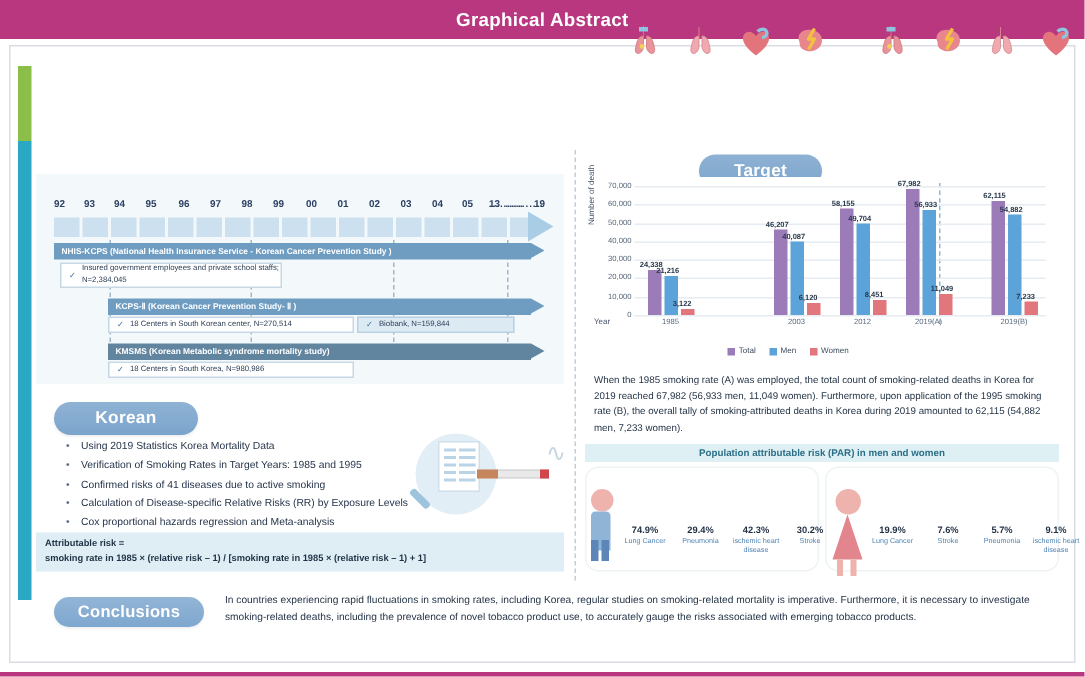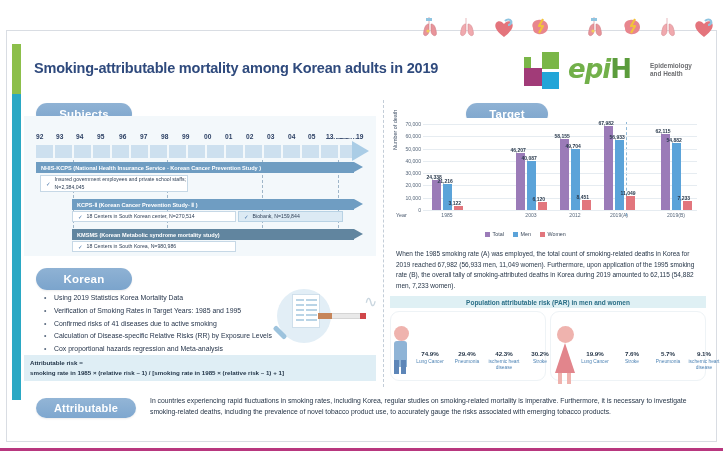--- a/index.html
+++ b/index.html
@@ -158,43 +158,31 @@
 
   
   .concl{position:absolute;left:150px;top:396px;width:550px;
          font-size:6.8px;color:#1f2f42;line-height:1.6;}
 </style>
 </head>
 <body>
 
 <div class="page">
 
+  <div class="banner">Graphical Abstract</div>
 
   <div class="frame"></div>
 
   <div class="accent-green"></div>
   <div class="accent-teal"></div>
 
-  <div class="title">Smoking-attributable mortality among Korean adults in 2019</div>
-
-  <div class="logo">
-    <div class="logo-sq sq-greenstub"></div>
-    <div class="logo-sq sq-green"></div>
-    <div class="logo-sq sq-purple"></div>
-    <div class="logo-sq sq-blue"></div>
-    <div class="logo-text"><span>epi</span><span class="logo-h">H</span></div>
-    <div class="logo-sub">
-      <div>Epidemiology</div>
-      <div>and Health</div>
-    </div>
-  </div>
+
 
   <div class="divider"></div>
 
-  <div class="pill" id="pill-subjects">Subjects</div>
   <div class="subj-panel"></div>
 
   <div class="years">
     <span class="yr" style="left:0px">92</span>
     <span class="yr" style="left:20px">93</span>
     <span class="yr" style="left:40px">94</span>
     <span class="yr" style="left:61px">95</span>
     <span class="yr" style="left:83px">96</span>
     <span class="yr" style="left:104px">97</span>
     <span class="yr" style="left:125px">98</span>
@@ -469,21 +457,21 @@
 
   <div class="pct" style="left:578px;top:350px">19.9%</div>
   <div class="plbl" style="left:578px;top:359px">Lung Cancer</div>
   <div class="pct" style="left:615px;top:350px">7.6%</div>
   <div class="plbl" style="left:615px;top:359px">Stroke</div>
   <div class="pct" style="left:651px;top:350px">5.7%</div>
   <div class="plbl" style="left:651px;top:359px">Pneumonia</div>
   <div class="pct" style="left:687px;top:350px">9.1%</div>
   <div class="plbl" style="left:687px;top:359px">ischemic heart disease</div>
 
-  <div class="pill" id="pill-conclusions">Attributable</div>
+  <div class="pill" id="pill-conclusions">Conclusions</div>
   <div class="concl">In countries experiencing rapid fluctuations in smoking rates, including Korea, regular studies on smoking-related mortality is imperative. Furthermore, it is necessary to investigate smoking-related deaths, including the prevalence of novel tobacco product use, to accurately gauge the risks associated with emerging tobacco products.</div>
 
   <div class="bottomline"></div>
 <div class="xtick" style="left: 433px; width: 28px;">1985</div>
     <div class="xtick" style="left: 517px; width: 28px;">2003</div>
     <div class="xtick" style="left: 561px; width: 28px;">2012</div>
     <div class="xtick" style="left: 605px; width: 28px;">2019(A)</div>
     <div class="xtick" style="left: 662px; width: 28px;">2019(B)</div>
   </div>
 

